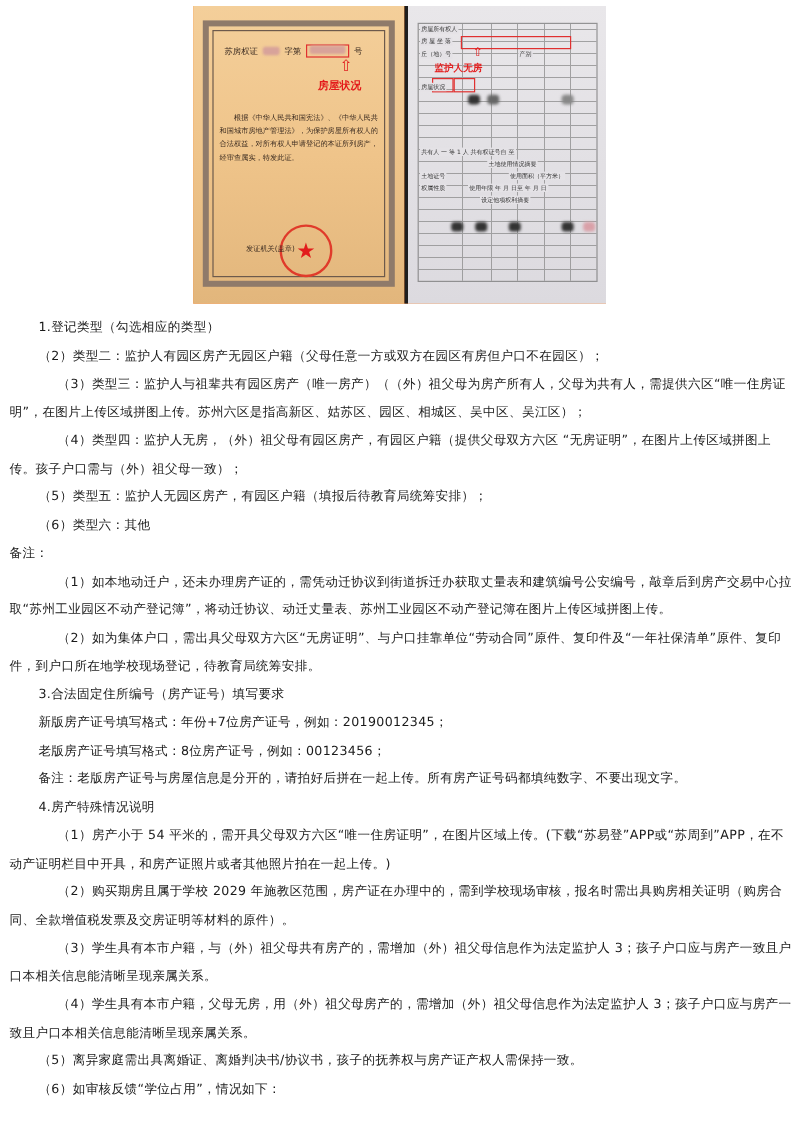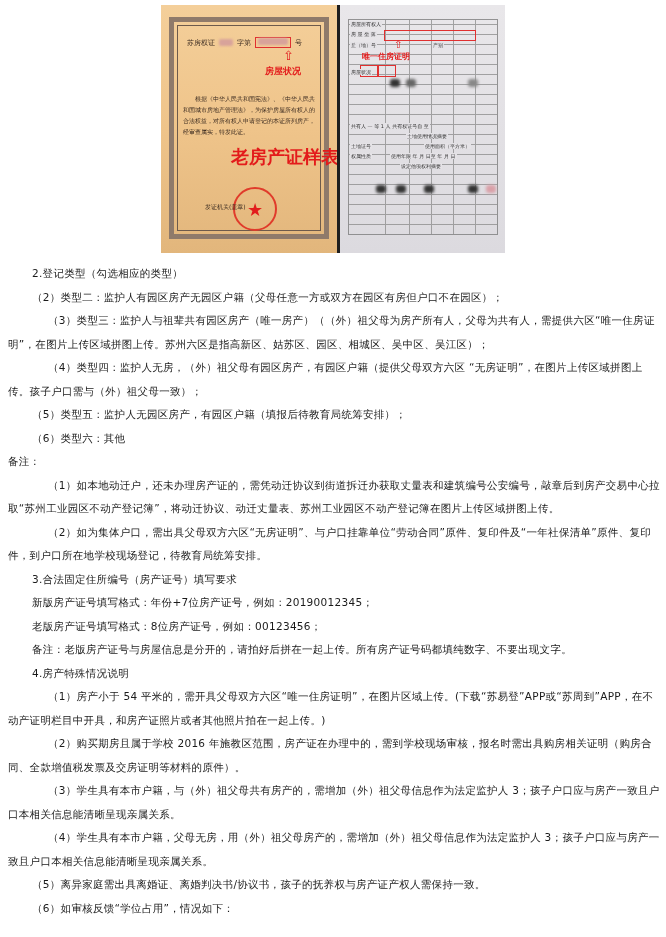--- a/index.html
+++ b/index.html
@@ -80,33 +80,32 @@
     <div class="line1">
       <span>苏房权证</span>
       <span class="blur" style="width:14px"></span>
       <span>字第</span>
       <span class="redbox"><span class="blur"></span></span>
       <span>号</span>
     </div>
     <div class="arrow-up" style="left:122px; top:44px;">⇧</div>
     <div class="red-label" style="left:104px; top:60px; font-size:9px;">房屋状况</div>
     <div class="para">根据《中华人民共和国宪法》、《中华人民共和国城市房地产管理法》，为保护房屋所有权人的合法权益，对所有权人申请登记的本证所列房产，经审查属实，特发此证。</div>
-    <div class="red-label" style="left:70px; top:140px; font-size:18px;">老房产证样表</div>
     <div class="stamp">★</div>
     <div class="issuer">发证机关(盖章)</div>
   </div>
   <div class="cert-right">
     <div class="grid"></div>
     <div class="grid-label" style="left:10px; top:16px;">房屋所有权人</div>
     <div class="grid-label" style="left:10px; top:26px;">房 屋 坐 落</div>
     <div class="right-redbox" style="left:44px; top:25px; width:90px; height:9px;"></div>
     <div class="grid-label" style="left:10px; top:37px;">丘（地）号</div>
     <div class="grid-label" style="left:92px; top:37px;">产别</div>
     <div class="arrow-up" style="left:54px; top:35px; font-size:10px;">⇧</div>
-    <div class="red-label" style="left:22px; top:46px; font-size:8px;">唯一住房证明</div>
+    <div class="red-label" style="left:22px; top:46px; font-size:8px;">监护人无房</div>
     <div class="right-redbox" style="left:20px; top:60px; width:16px; height:10px;"></div>
     <div class="right-redbox" style="left:38px; top:60px; width:16px; height:10px;"></div>
     <div class="grid-label" style="left:10px; top:64px;">房屋状况</div>
     <div class="smudge" style="left:50px; top:74px;"></div>
     <div class="smudge" style="left:66px; top:74px; background:#666;"></div>
     <div class="smudge" style="left:128px; top:74px; background:#888;"></div>
     <div class="grid-label" style="left:10px; top:118px;">共有人 一 等 1 人  共有权证号自      至</div>
     <div class="grid-label" style="left:66px; top:128px;">土地使用情况摘要</div>
     <div class="grid-label" style="left:10px; top:138px;">土地证号</div>
     <div class="grid-label" style="left:84px; top:138px;">使用面积（平方米）</div>
@@ -116,37 +115,37 @@
     <div class="smudge" style="left:36px; top:180px;"></div>
     <div class="smudge" style="left:56px; top:180px;"></div>
     <div class="smudge" style="left:84px; top:180px;"></div>
     <div class="smudge" style="left:128px; top:180px;"></div>
     <div class="smudge" style="left:146px; top:180px; background:#d9a0a8;"></div>
   </div>
 </div>
 
 <div class="content">
 
-  <p class="p ind1">2.登记类型（勾选相应的类型）</p>
+  <p class="p ind1">1.登记类型（勾选相应的类型）</p>
   <p class="p sub">（2）类型二：监护人有园区房产无园区户籍（父母任意一方或双方在园区有房但户口不在园区）；</p>
   <p class="p ind2">（3）类型三：监护人与祖辈共有园区房产（唯一房产）（（外）祖父母为房产所有人，父母为共有人，需提供六区“唯一住房证明”，在图片上传区域拼图上传。苏州六区是指高新区、姑苏区、园区、相城区、吴中区、吴江区）；</p>
   <p class="p ind2">（4）类型四：监护人无房，（外）祖父母有园区房产，有园区户籍（提供父母双方六区 “无房证明”，在图片上传区域拼图上传。孩子户口需与（外）祖父母一致）；</p>
   <p class="p sub">（5）类型五：监护人无园区房产，有园区户籍（填报后待教育局统筹安排）；</p>
   <p class="p sub">（6）类型六：其他</p>
 
   <p class="p flush">备注：</p>
   <p class="p ind2">（1）如本地动迁户，还未办理房产证的，需凭动迁协议到街道拆迁办获取丈量表和建筑编号公安编号，敲章后到房产交易中心拉取“苏州工业园区不动产登记簿”，将动迁协议、动迁丈量表、苏州工业园区不动产登记簿在图片上传区域拼图上传。</p>
   <p class="p ind2">（2）如为集体户口，需出具父母双方六区“无房证明”、与户口挂靠单位“劳动合同”原件、复印件及“一年社保清单”原件、复印件，到户口所在地学校现场登记，待教育局统筹安排。</p>
 
   <p class="p ind1">3.合法固定住所编号（房产证号）填写要求</p>
   <p class="p ind1">新版房产证号填写格式：年份+7位房产证号，例如：20190012345；</p>
   <p class="p ind1">老版房产证号填写格式：8位房产证号，例如：00123456；</p>
   <p class="p ind1">备注：老版房产证号与房屋信息是分开的，请拍好后拼在一起上传。所有房产证号码都填纯数字、不要出现文字。</p>
 
   <p class="p ind1">4.房产特殊情况说明</p>
   <p class="p ind2">（1）房产小于 54 平米的，需开具父母双方六区“唯一住房证明”，在图片区域上传。(下载“苏易登”APP或“苏周到”APP，在不动产证明栏目中开具，和房产证照片或者其他照片拍在一起上传。)</p>
-  <p class="p ind2">（2）购买期房且属于学校 2016 年施教区范围，房产证在办理中的，需到学校现场审核，报名时需出具购房相关证明（购房合同、全款增值税发票及交房证明等材料的原件）。</p>
+  <p class="p ind2">（2）购买期房且属于学校 2029 年施教区范围，房产证在办理中的，需到学校现场审核，报名时需出具购房相关证明（购房合同、全款增值税发票及交房证明等材料的原件）。</p>
   <p class="p ind2">（3）学生具有本市户籍，与（外）祖父母共有房产的，需增加（外）祖父母信息作为法定监护人 3；孩子户口应与房产一致且户口本相关信息能清晰呈现亲属关系。</p>
   <p class="p ind2">（4）学生具有本市户籍，父母无房，用（外）祖父母房产的，需增加（外）祖父母信息作为法定监护人 3；孩子户口应与房产一致且户口本相关信息能清晰呈现亲属关系。</p>
   <p class="p sub">（5）离异家庭需出具离婚证、离婚判决书/协议书，孩子的抚养权与房产证产权人需保持一致。</p>
   <p class="p sub">（6）如审核反馈“学位占用”，情况如下：</p>
 
 </div>
 
 </body></html>

